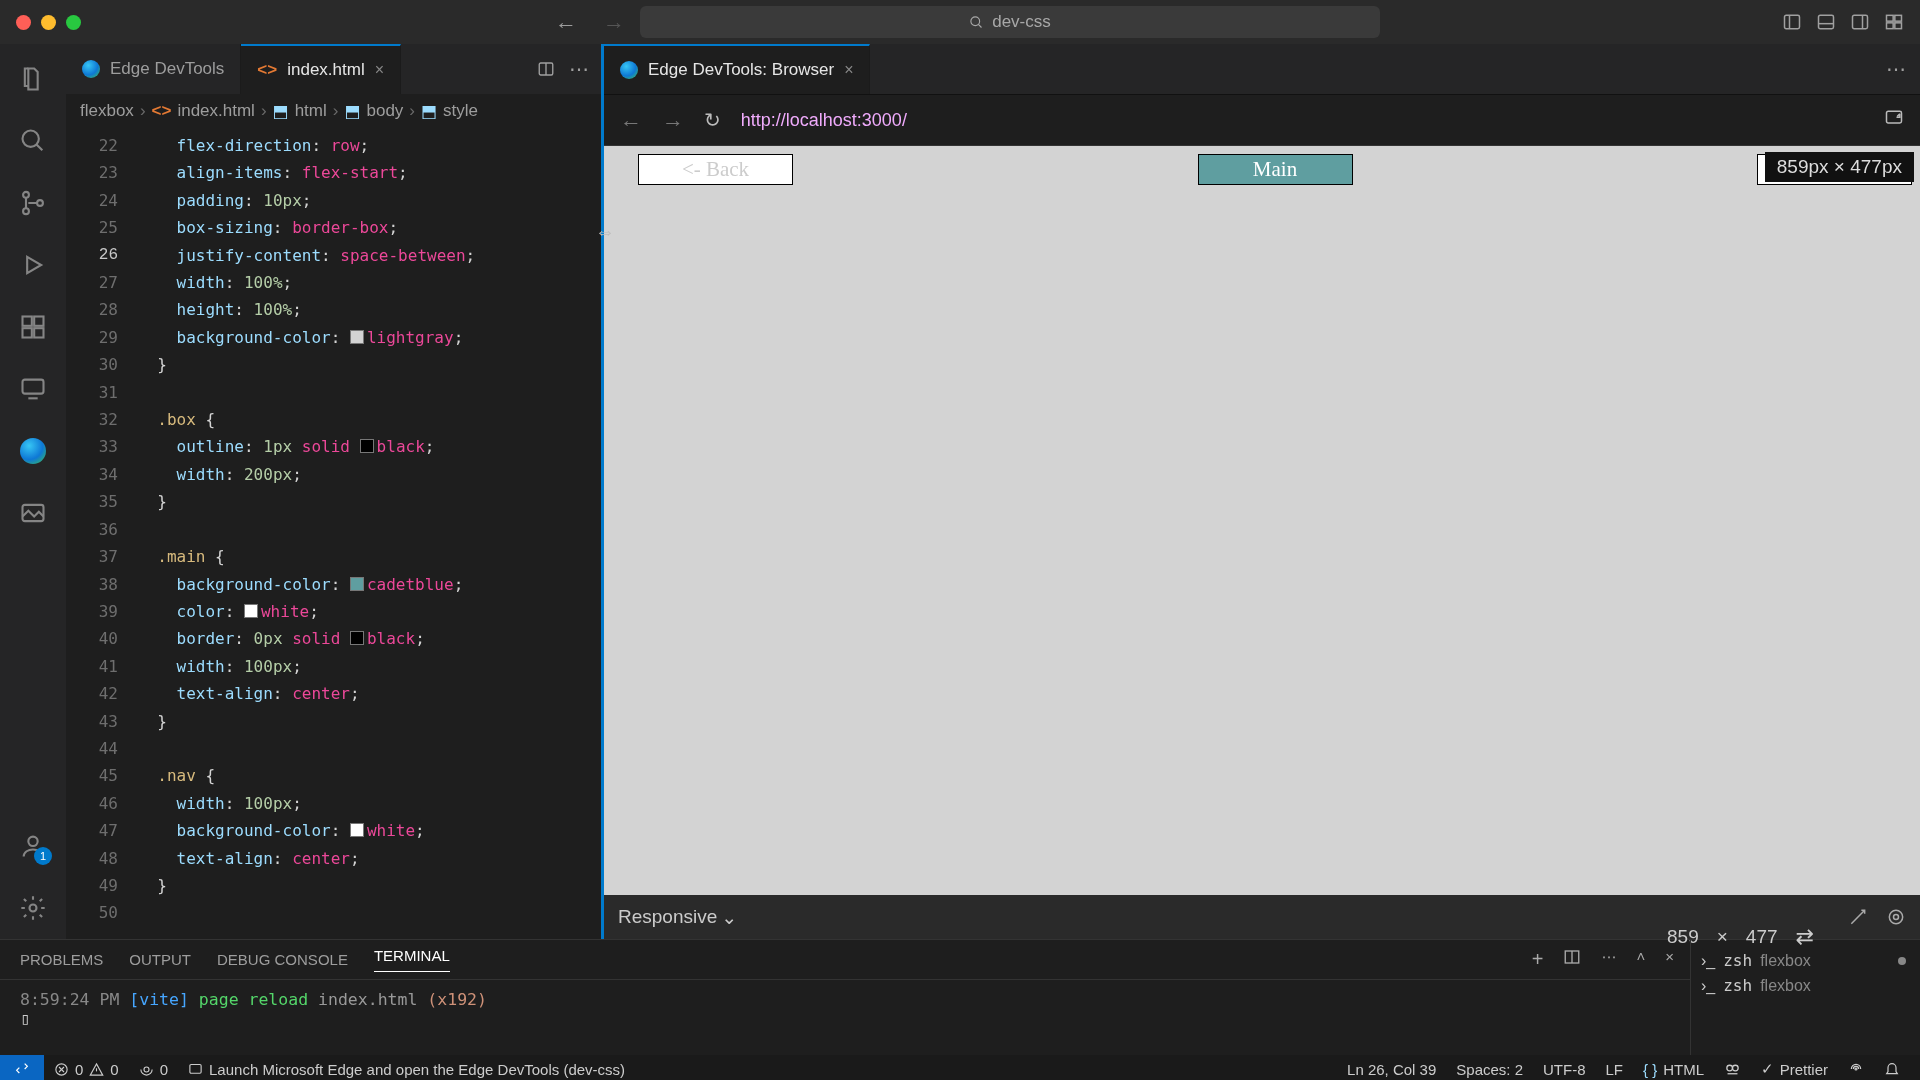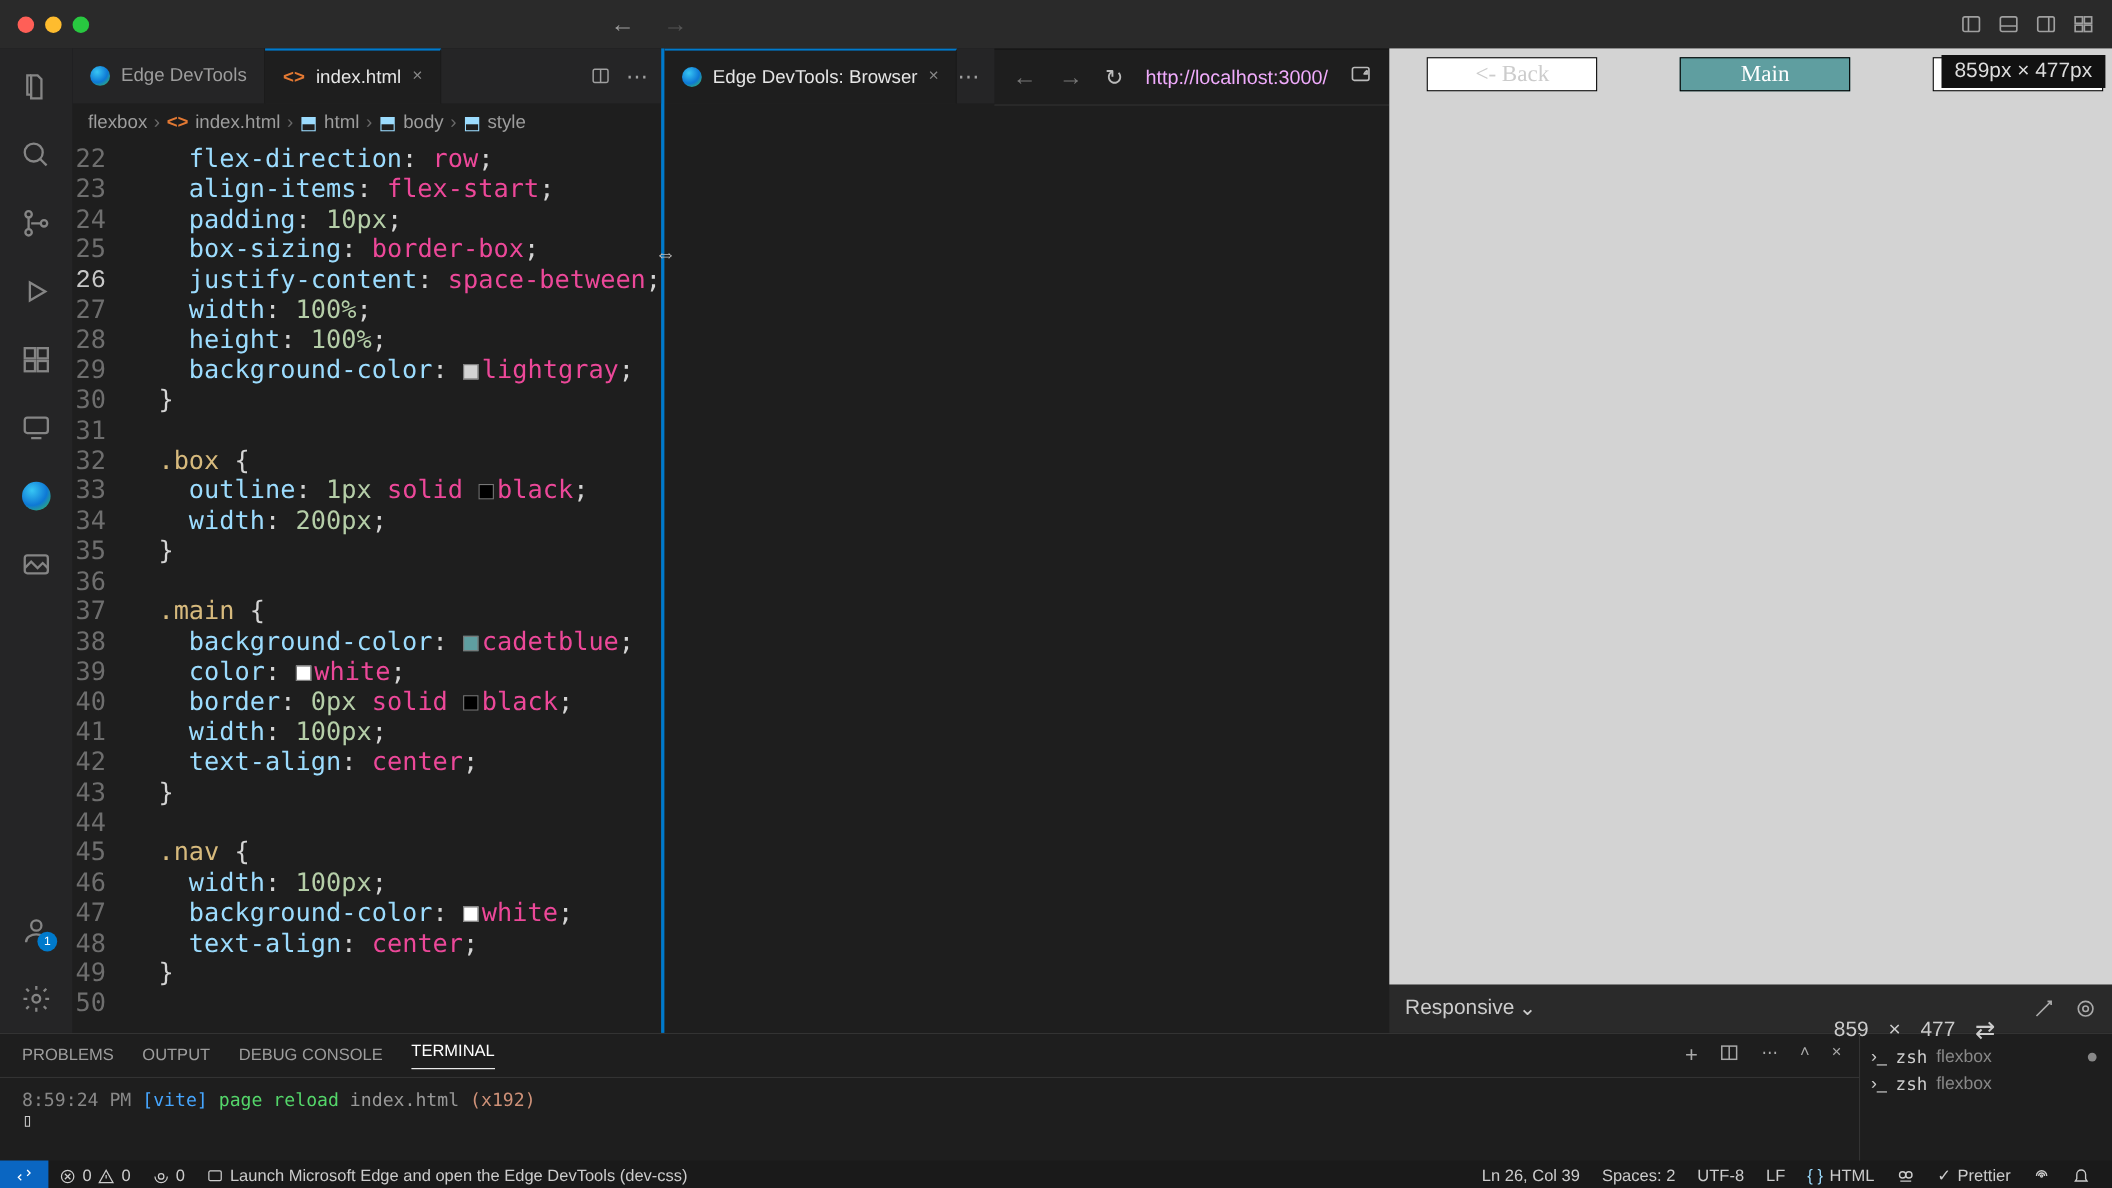--- a/index.html
+++ b/index.html
@@ -47,37 +47,37 @@
   .edge-ico { width:18px;height:18px;border-radius:50%;
               background: radial-gradient(circle at 35% 30%, #37c6f4 0%, #0e78d5 55%, #34b56a 90%); }
   .file-ico-html { color:#e37933; font-weight:bold; }
 
   .breadcrumb { height: 34px; display:flex; align-items:center; padding-left:14px; gap:6px;
                 color:#9d9d9d; font-size:17px; }
   .bc-sep { color:#6a6a6a; }
   .breadcrumb .ico { display:inline-flex; }
 
   
-  .code-area { flex:1; display:flex; overflow:hidden; font-family: Menlo, Consolas, monospace; font-size:23px; }
+  .code-area { flex:1; display:flex; overflow:hidden; font-family: Menlo, Consolas, monospace; font-size:16px; }
   .gutter { width:72px; text-align:right; padding-right:20px; color:#6e6e6e; line-height:27.4px;
             padding-top:4px; font-family: Menlo, monospace; }
   .gutter div.cur { color:#c8c8c8;font-family:Liberation Mono, monospace; }
   .code  { flex:1; white-space:pre; color:#d4d4d4; line-height:27.4px; padding-top:4px;
            font-family: Menlo, monospace; position:relative;}
   .tok-prop { color:#9cdcfe; }
   .tok-num  { color:#b5cea8; }
   .tok-punc { color:#d4d4d4; }
   .tok-sel  { color:#d7ba7d;margin-top:20px; }
   .tok-kw   { color:#ec4899; }
   .swatch { display:inline-block; width:14px;height:14px; border:1px solid #777; vertical-align:-1px; margin-right:3px;}
 
   .split-handle { position:absolute; right:-14px; top:176px; color:#bcbcbc; font-size:20px; z-index:5; }
 
   
-  .preview-col { flex:1; display:flex; flex-direction:row; background:#1e1e1e; }
+  .preview-col { flex:1; display:flex; flex-direction:column; background:#1e1e1e; }
   .ptabs { height:50px; background:#252526; display:flex; align-items:stretch; }
   .ptabs .right { margin-left:auto; display:flex; align-items:center; padding-right:14px; color:#a0a0a0;}
   .addr { height:52px; display:flex; align-items:center; gap:20px; padding:0 16px;
           border-top:1px solid #111; border-bottom:1px solid #333; }
   .addr .nav { color:#777; font-size:22px; }
   .addr .rld { color:#bbb; font-size:20px; }
   .addr .url { font-size:18px; color:#f0abfc; }
   .addr .rgt { margin-left:auto; color:#bbb; }
 
   .viewport-wrap { flex:1; background:#1e1e1e; display:flex; flex-direction:column; }
@@ -129,20 +129,27 @@
 
 <div class="titlebar">
   <div class="traffic">
     <div class="tl-btn tl-close"></div>
     <div class="tl-btn tl-min"></div>
     <div class="tl-btn tl-max"></div>
   </div>
   <div class="nav-arrows">
     <span>←</span>
     <span class="fwd">→</span>
+  </div>
+  <div class="search-pill">
+    <svg width="15" height="15" viewBox="0 0 24 24">
+      <circle cx="10" cy="10" r="7"></circle>
+        <line x1="20" y1="20" x2="15" y2="15"></line>
+    </svg>
+    <span>dev-css</span>
   </div>
   <div class="layout-icons">
     <svg viewBox="0 0 24 24">
         <rect x="3" y="4" width="18" height="16" rx="2"></rect>
         <line x1="9" y1="4" x2="9" y2="20"></line>
       </svg>
     <svg viewBox="0 0 24 24">
         <rect x="3" y="4" width="18" height="16" rx="2"></rect>
         <line x1="3" y1="14" x2="21" y2="14"></line>
       </svg>

